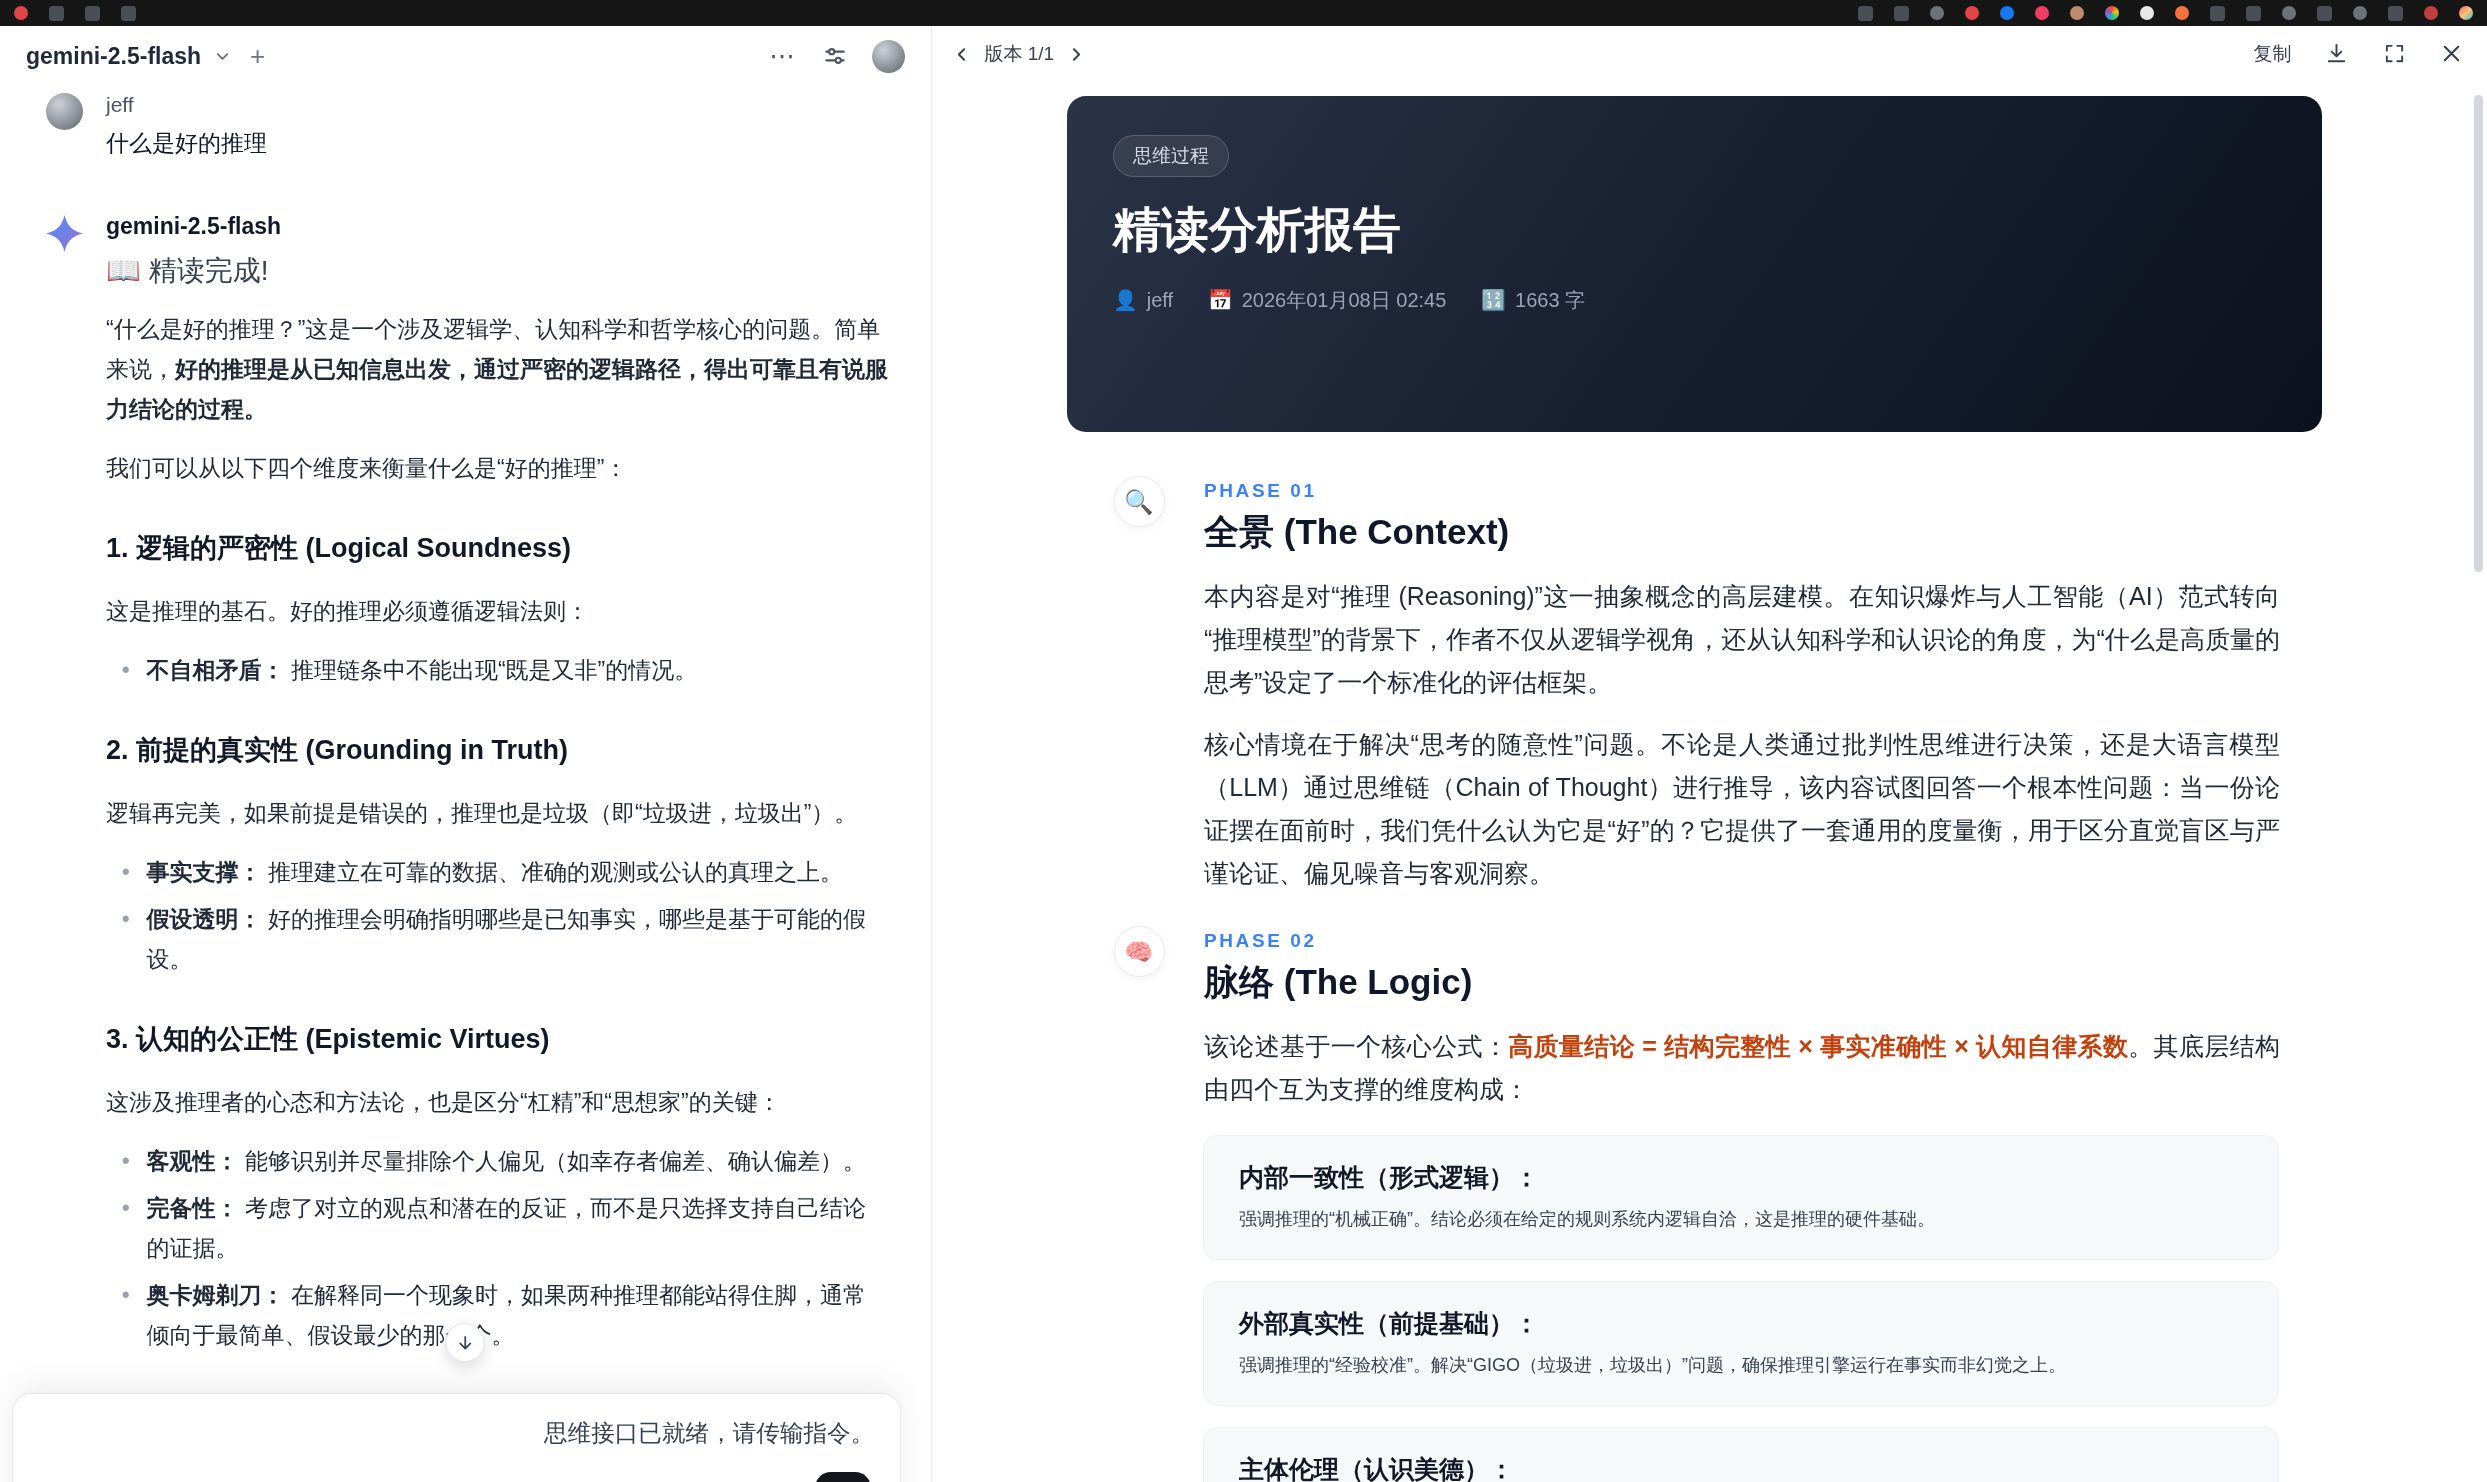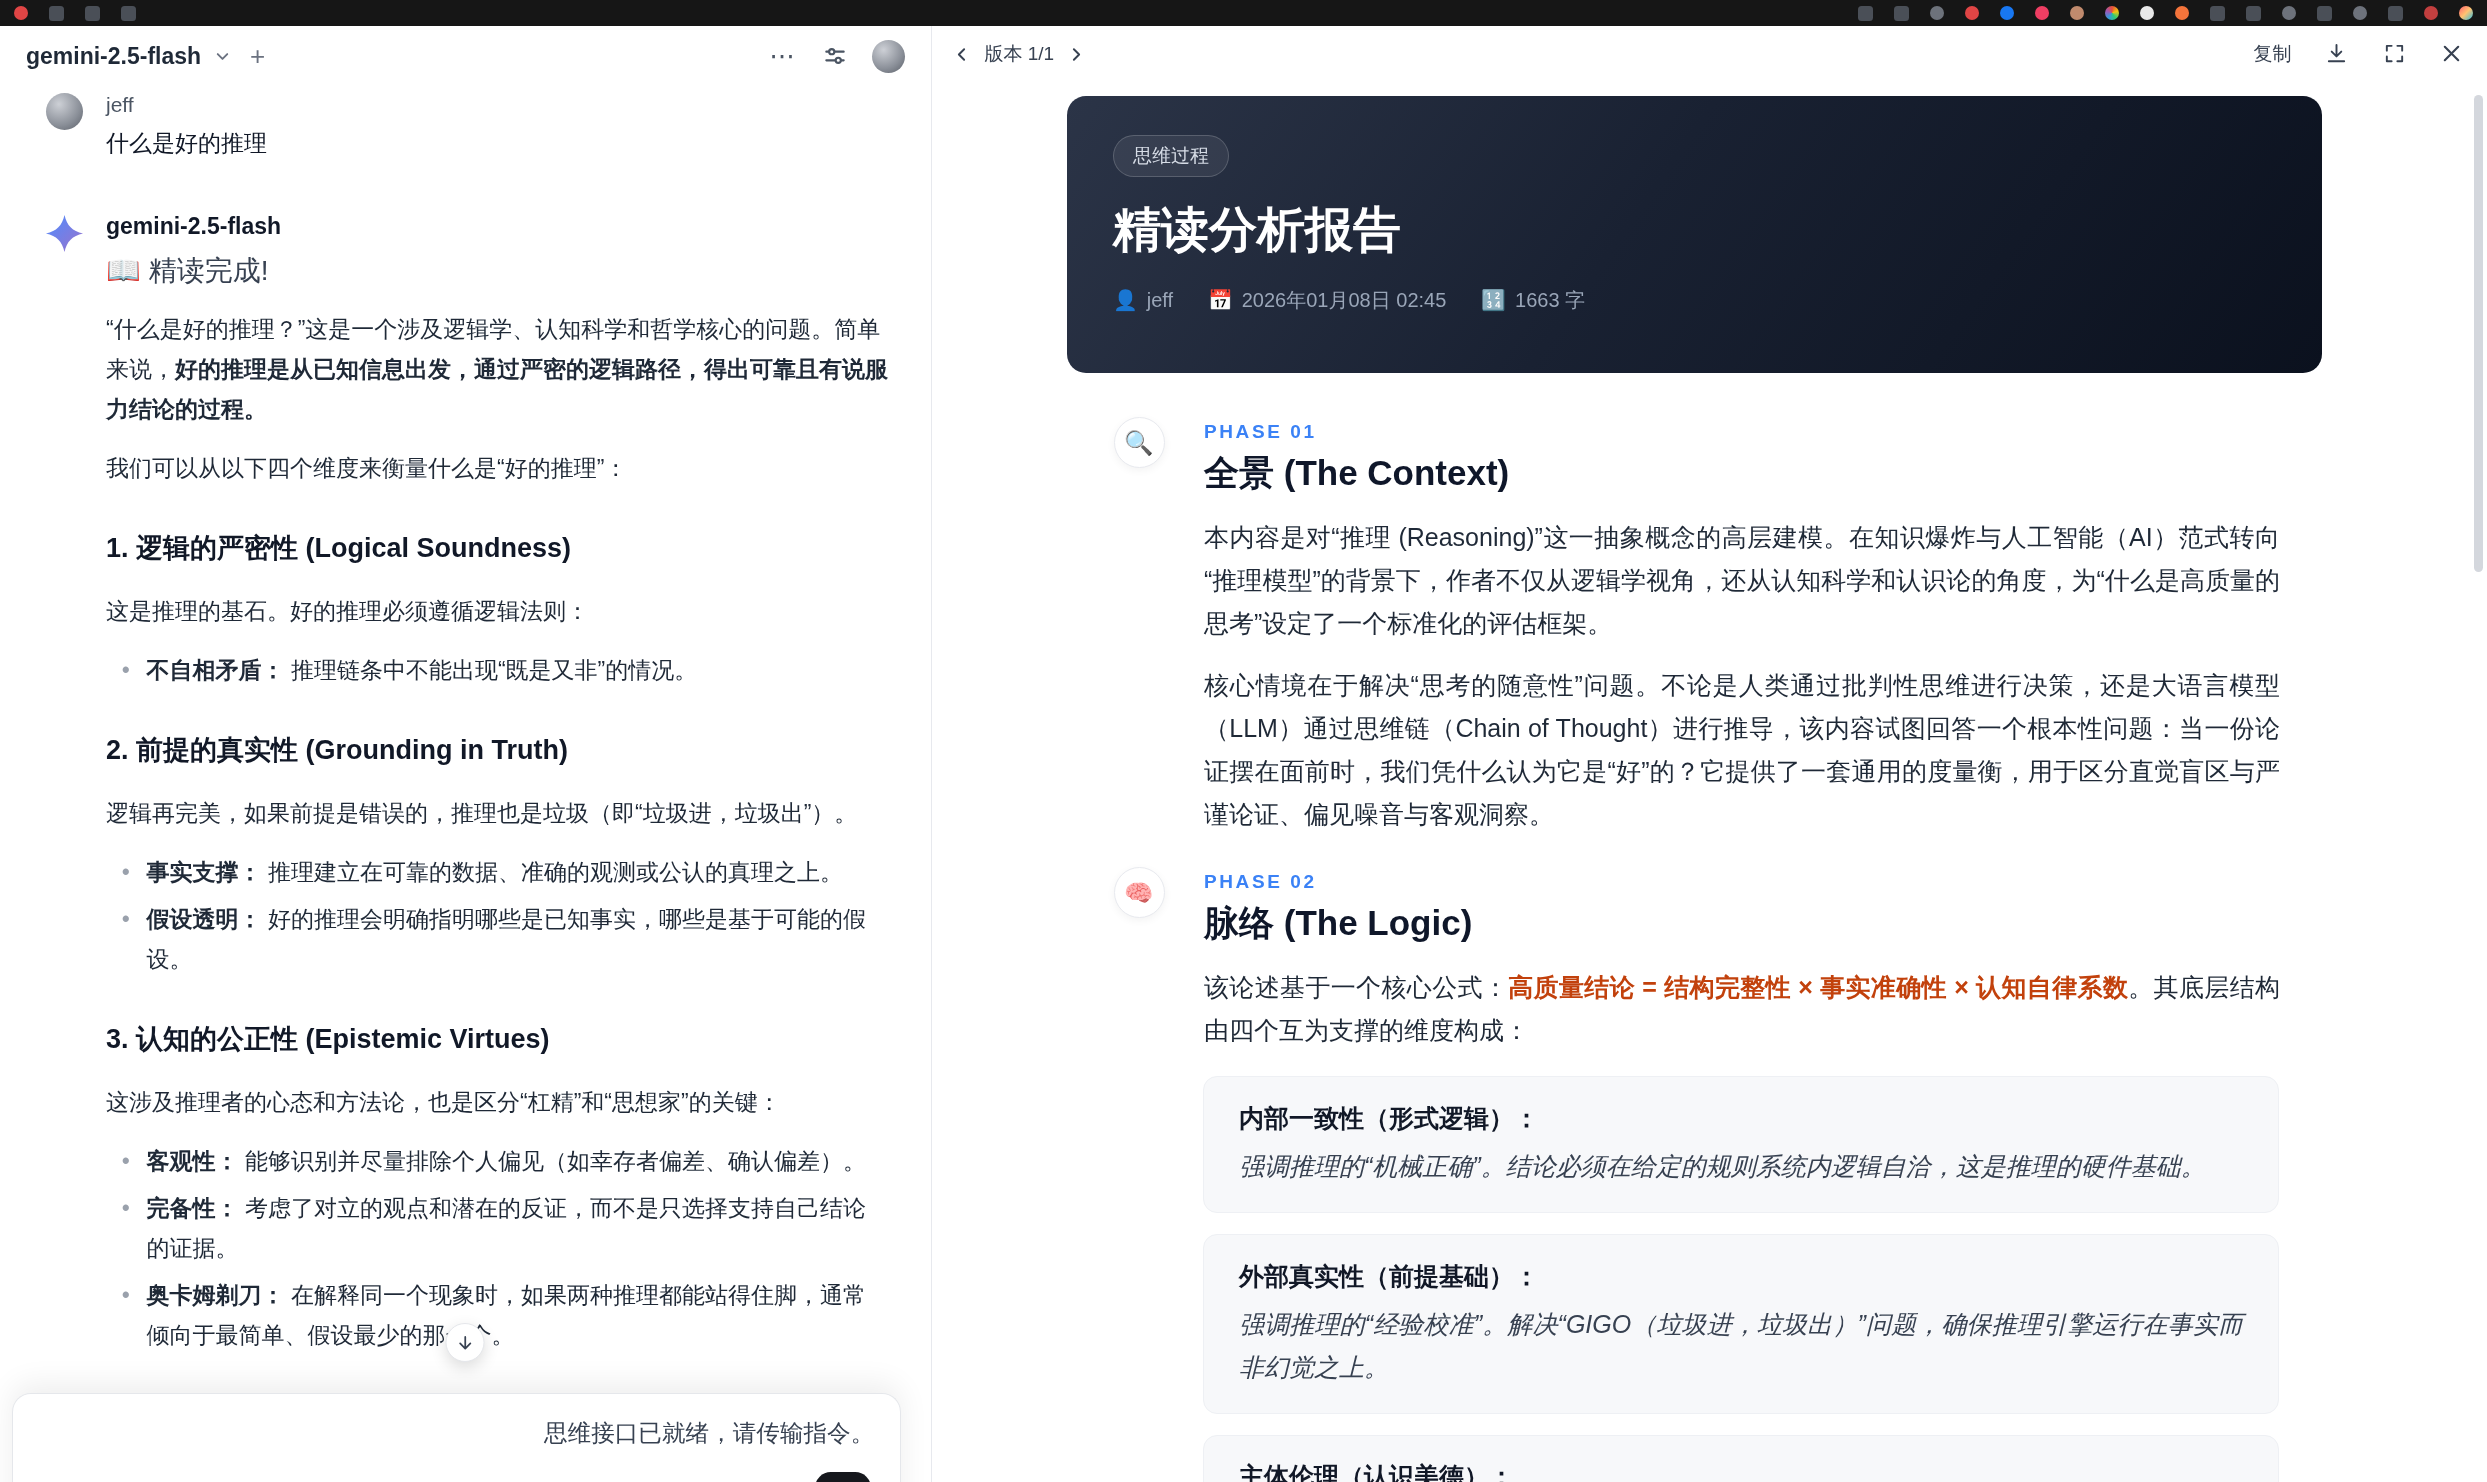--- a/index.html
+++ b/index.html
@@ -83,21 +83,21 @@
   .rp-toolbar { height:56px; display:flex; align-items:center; padding:0 23px 0 17.5px; }
   .rt-left { display:flex; align-items:center; gap:10.5px; color:#374151; }
   .version-label { font-size:19px; color:#374151; }
   .rt-right { margin-left:auto; display:flex; align-items:flex-start; gap:33px; color:#374151; }
   .copy-label { font-size:19px; color:#374151; }
   .rt-ico { width:24.5px; height:24.5px; display:flex; align-items:center; justify-content:center; }
 
   
   .rp-scroll { position:absolute; top:56px; left:0; right:0; bottom:0; overflow:hidden; }
   .hero {
-    margin:14px 165px 0 135px; height:277px; border-radius:19px;
+    margin:14px 165px 0 135px; height:336px; border-radius:19px;
     background:linear-gradient(125deg, #2b3447 0%, #192132 45%, #0b111e 100%);
     padding:39px 46px; position:relative;
   }
   .hero-badge {
     display:inline-block; font-size:19px; color:#d6dce6;
     padding:7px 19px; border-radius:874px;
     background:rgba(255,255,255,.07); border:0.9px solid rgba(255,255,255,.18);
   }
   .hero-title { font-size:48px; font-weight:700; color:#ffffff; margin-top:21px; }
   .hero-meta { display:flex; align-items:center; gap:35px; margin-top:24.5px; font-size:20px; color:#9aa6b8; }
@@ -116,21 +116,21 @@
   .phase-title { font-size:35px; font-weight:700; color:#0f172a; margin-top:7px; }
   .phase-body p { font-size:25px; line-height:1.72; color:#1f2937; margin:19px 0 0; text-align:justify; }
   .formula { font-weight:700; color:#c2410c; }
 
   .cards { margin-left:271px; width:1076px; margin-top:24.5px; }
   .card {
     background:#f7f8fa; border:0.9px solid #eef0f4; border-radius:14px;
     padding:24.5px 35px; margin-top:21px;
   }
   .card-title { font-size:25px; font-weight:700; color:#111827; }
-  .card-text { font-size:25px; line-height:1.7; color:#374151; margin-top:10.5px; text-align:justify;font-style:italic; }
+  .card-text { font-size:18px; line-height:1.7; color:#374151; margin-top:10.5px; text-align:justify; }
 
   .rp-scrollbar { position:absolute; right:4.4px; top:69px; width:8.8px; height:477px;
     border-radius:5.3px; background:#d4d7dd; }
 
   svg { display:block; }
 </style>
 </head>
 <body>
 
 <div class="topbar">

